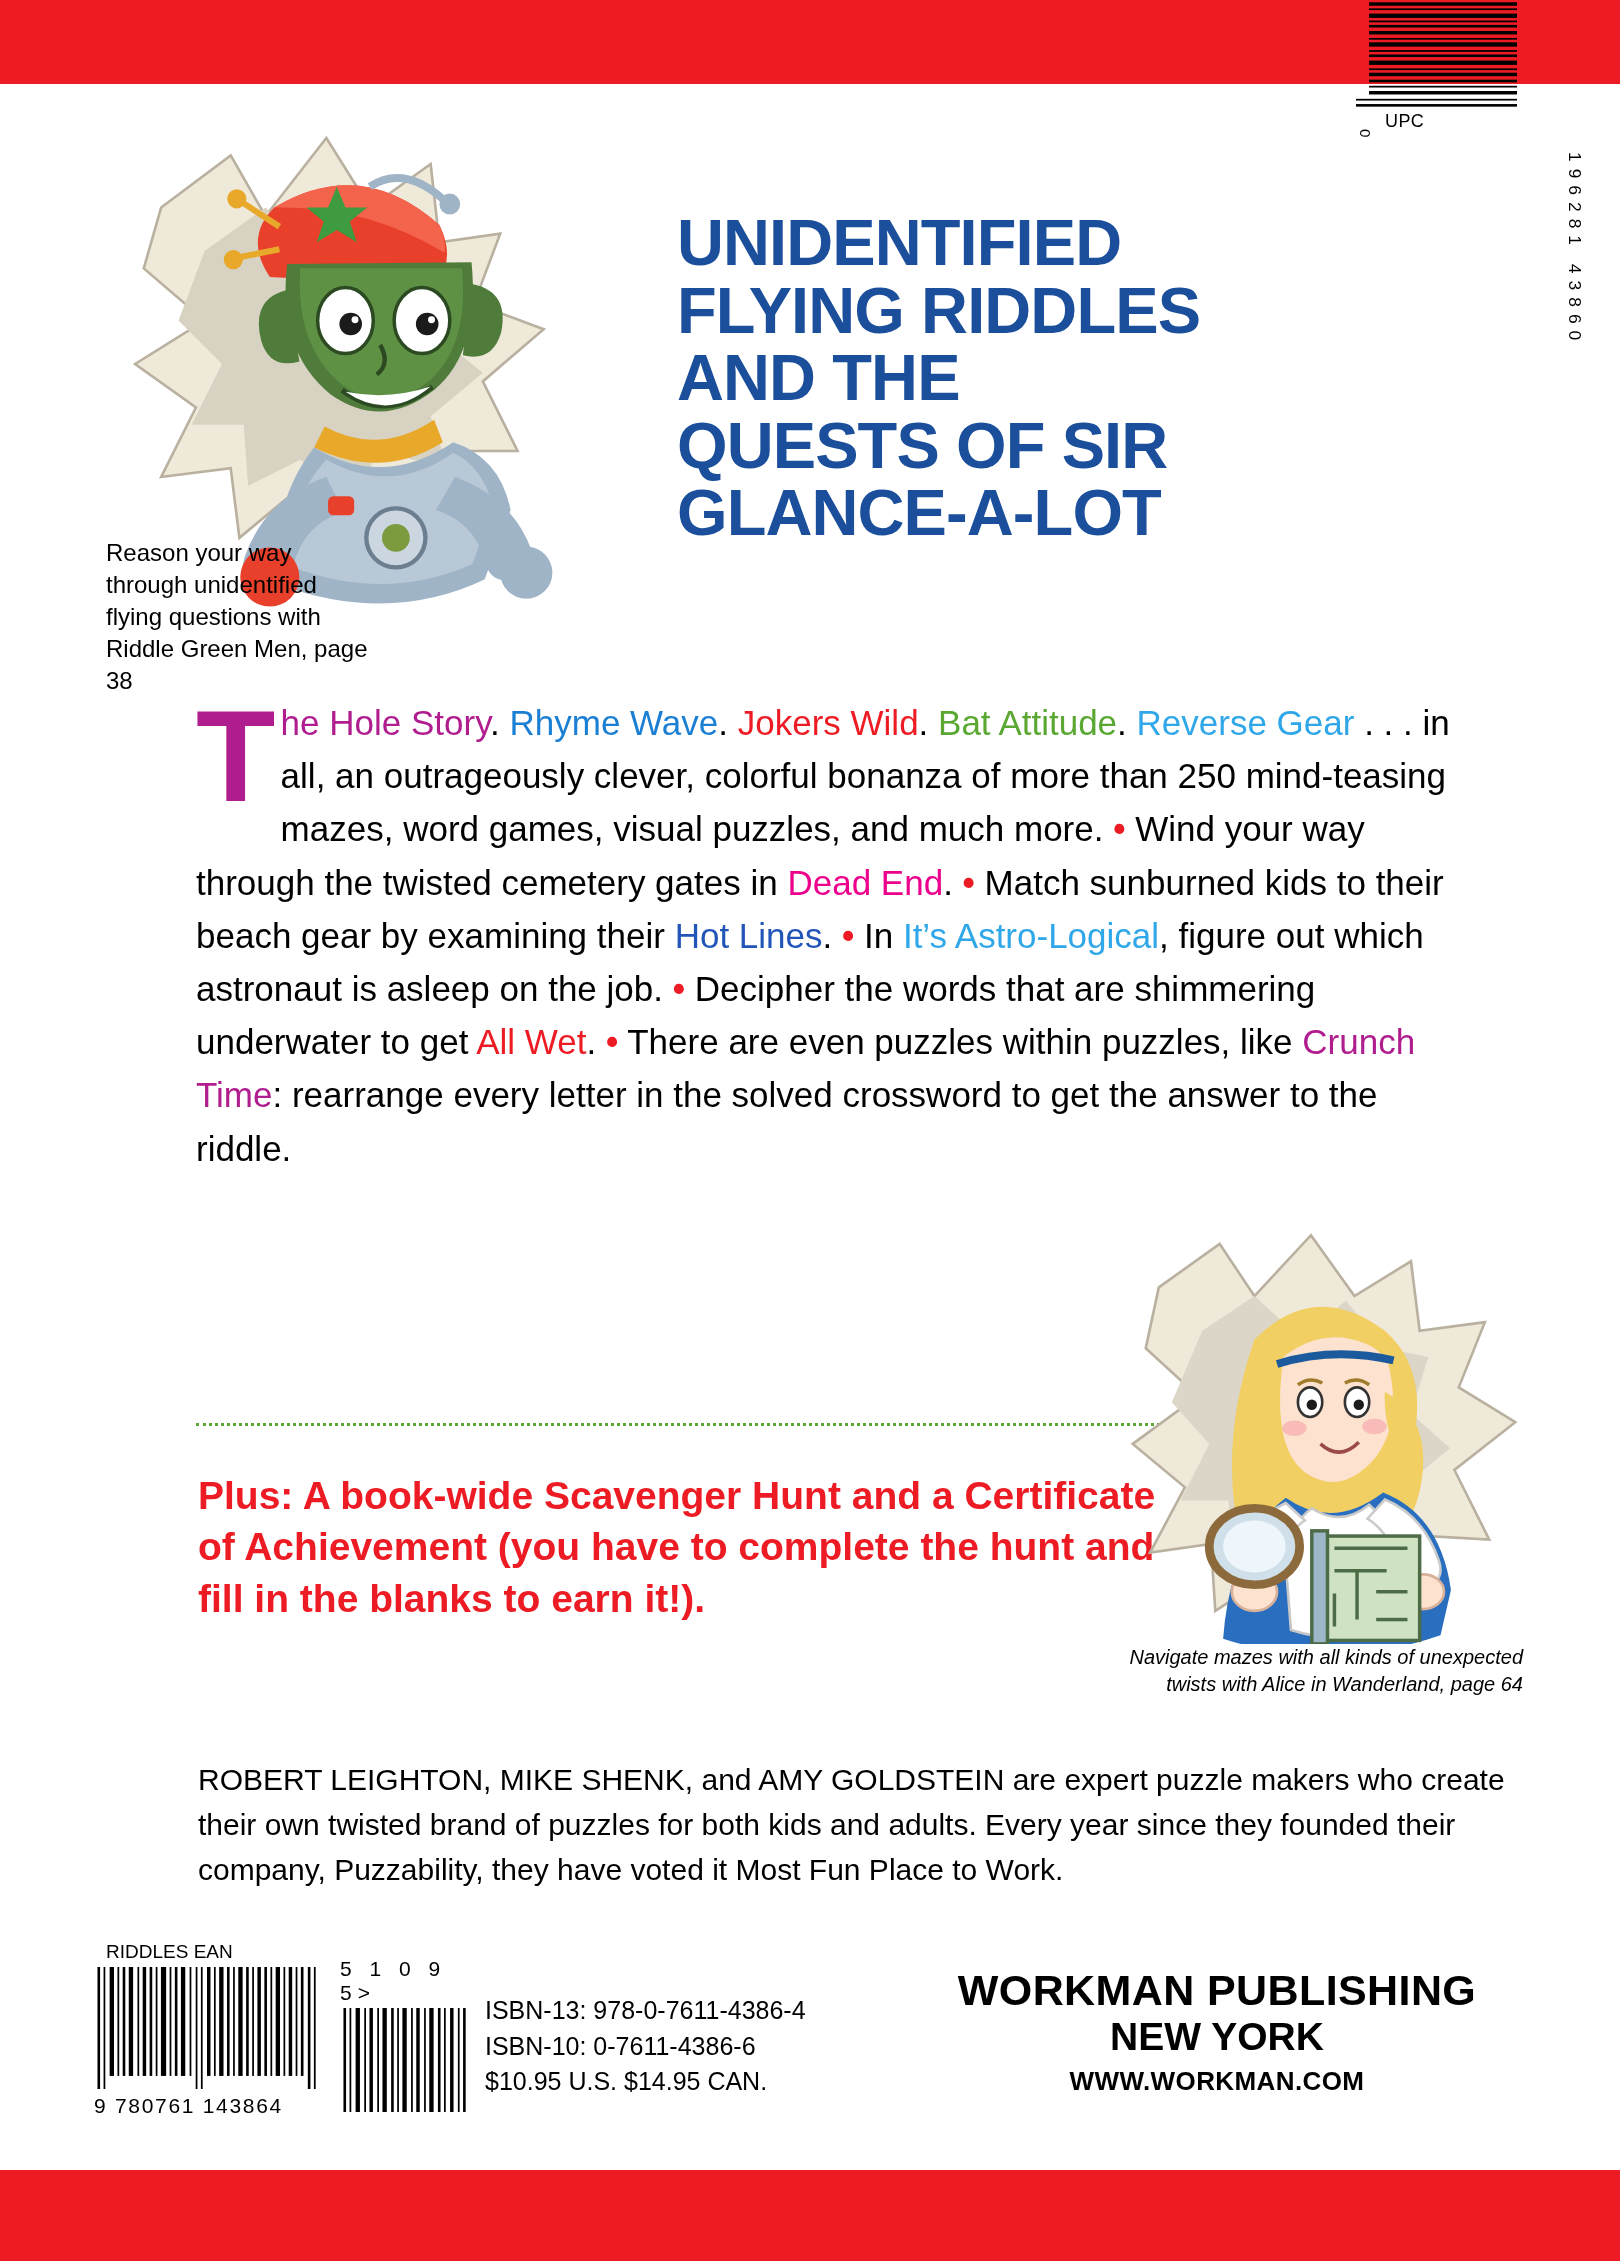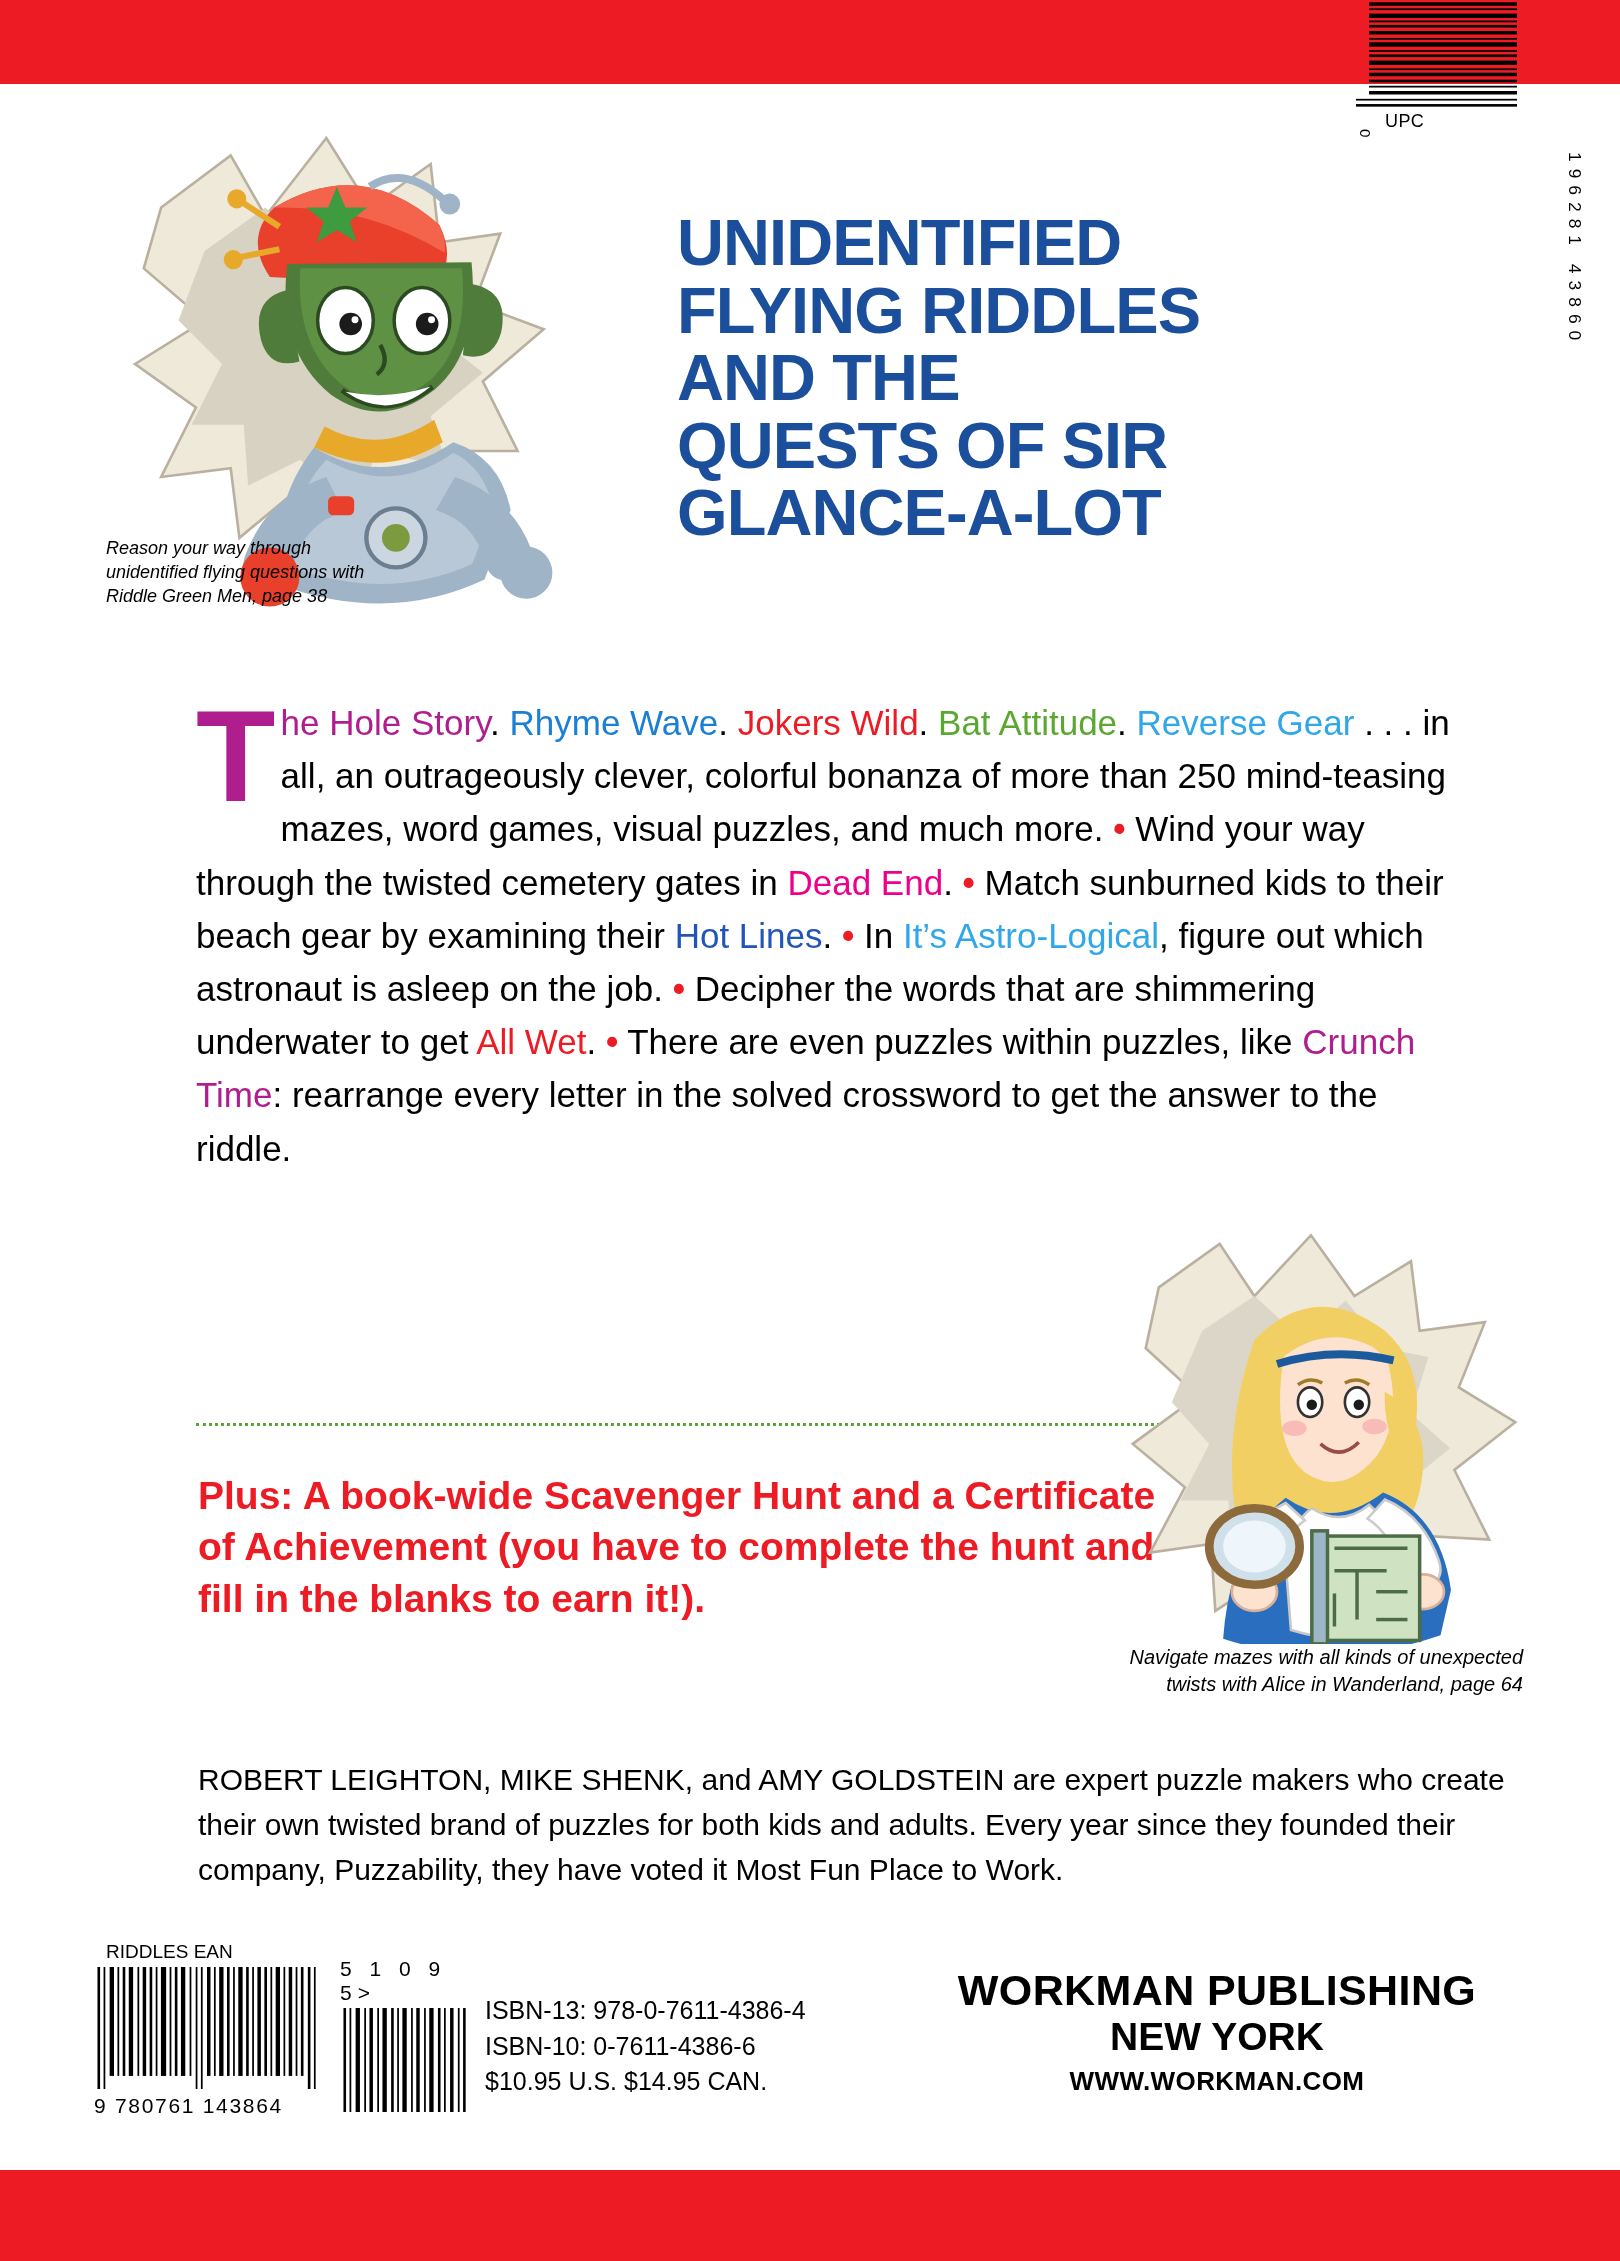--- a/index.html
+++ b/index.html
@@ -81,23 +81,22 @@
     left: 109px;
     top: 103px;
     width: 539px;
     height: 522px;
   }
   .alien-caption {
     position: absolute;
     left: 106px;
     top: 537px;
     width: 270px;
-    font-size: 18px;
+    font-size: 24px;
     line-height: 1.33;
-    font-style: italic;
     color: #000;
   }
 
   
   .title {
     position: absolute;
     left: 677px;
     top: 209px;
     width: 748px;
     color: #1b4f9c;

